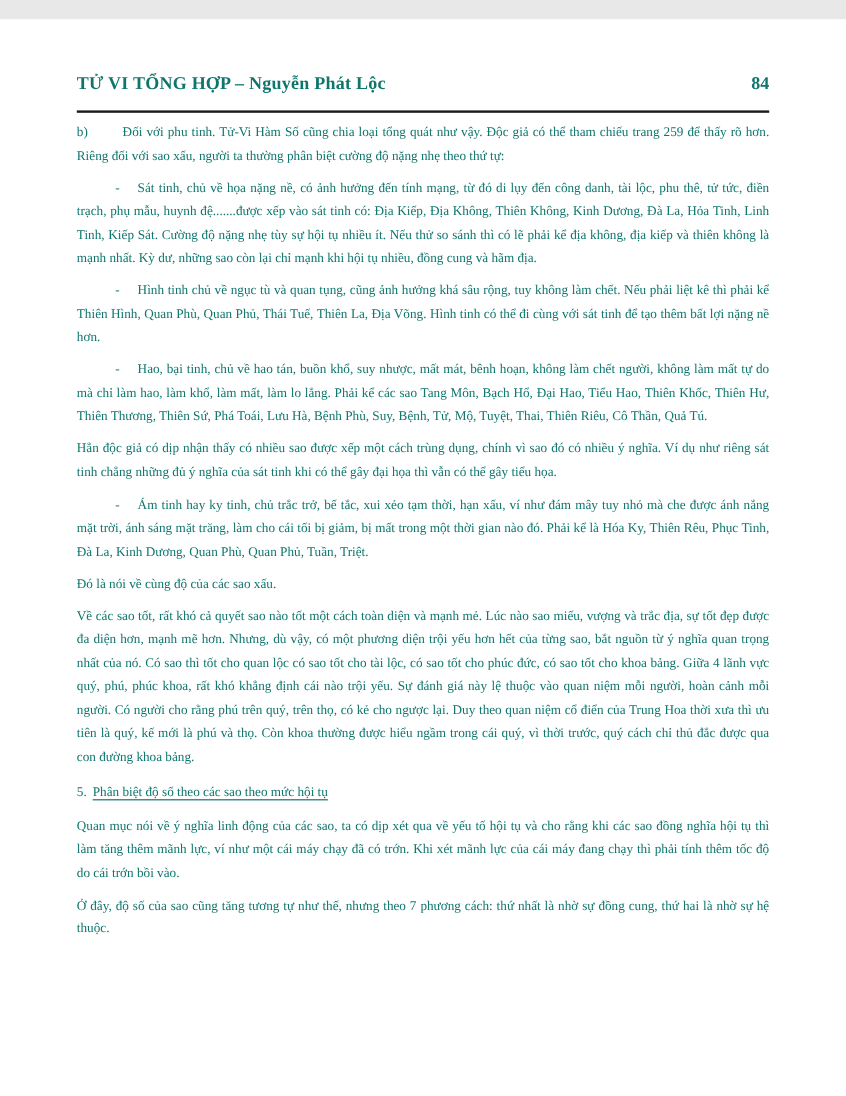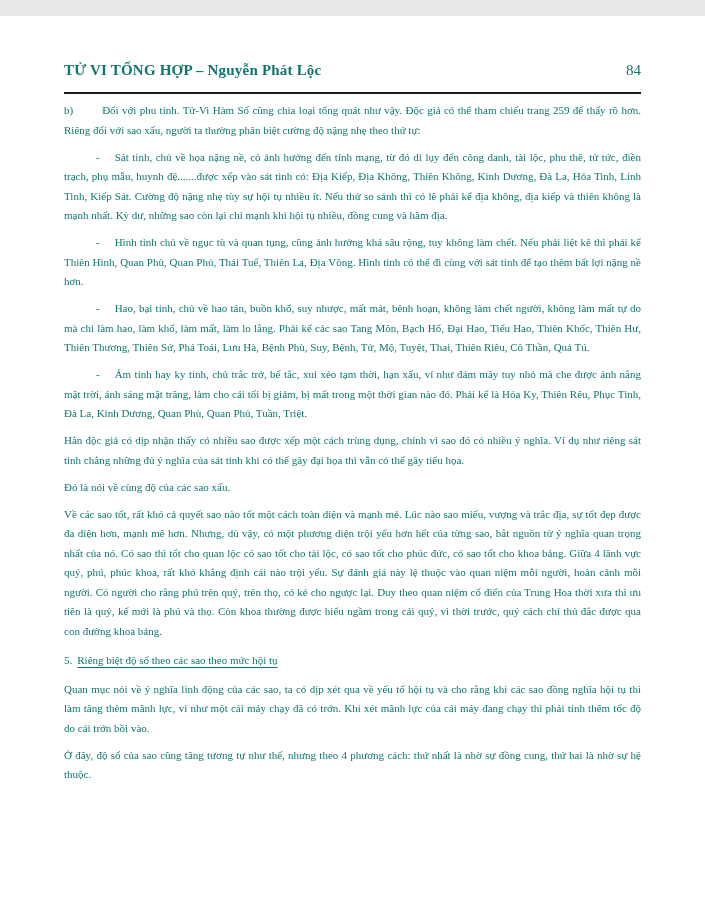--- a/index.html
+++ b/index.html
@@ -16,21 +16,21 @@
     overflow: hidden;
   }
   .header {
     display: flex;
     justify-content: space-between;
     align-items: baseline;
     font-size: 15px;
     line-height: 17px;
   }
   .running-title { font-weight: bold; letter-spacing: 0.2px; }
-  .page-number { font-weight: normal; }
+  .page-number { font-weight: bold; }
   .rule {
     border: none;
     border-top: 2px solid #1a1a1a;
     margin: 13px 0 7px 0;
   }
   .body { font-size: 11px; line-height: 19.5px; }
   .para {
     margin: 0 0 7.5px 0;
     text-align: justify;
   }
@@ -60,28 +60,28 @@
   <div class="body">
 
     <p class="para"><span class="lead-label">b)</span><span>Đối với phu tinh.  Tử-Vi Hàm Số cũng chia loại tổng quát như vậy.  Độc giả có thể tham chiếu trang 259 để thấy rõ hơn.  Riêng đối với sao xấu, người ta thường phân biệt cường độ nặng nhẹ theo thứ tự:</span></p>
 
     <p class="para bullet"><span class="dash">-</span><span>Sát tinh, chủ về họa nặng nề, có ảnh hưởng đến tính mạng, từ đó di lụy đến công danh, tài lộc, phu thê, tử tức, điền trạch, phụ mẫu, huynh đệ.......được xếp vào sát tinh có:  Địa Kiếp, Địa Không, Thiên Không, Kinh Dương, Đà La, Hỏa Tinh, Linh Tinh, Kiếp Sát.  Cường độ nặng nhẹ tùy sự hội tụ nhiều ít.  Nếu thử so sánh thì có lẽ phải kể địa không, địa kiếp và thiên không là mạnh nhất.  Kỳ dư, những sao còn lại chỉ mạnh khi hội tụ nhiều, đồng cung và hãm địa.</span></p>
 
     <p class="para bullet"><span class="dash">-</span><span>Hình tinh chủ về ngục tù và quan tụng, cũng ảnh hưởng khá sâu rộng, tuy không làm chết.  Nếu phải liệt kê thì phải kể Thiên Hình, Quan Phù, Quan Phủ, Thái Tuế, Thiên La, Địa Võng.  Hình tinh có thể đi cùng với sát tinh để tạo thêm bất lợi nặng nề hơn.</span></p>
 
     <p class="para bullet"><span class="dash">-</span><span>Hao, bại tinh, chủ về hao tán, buồn khổ, suy nhược, mất mát, bênh hoạn, không làm chết người, không làm mất tự do mà chỉ làm hao, làm khổ, làm mất, làm lo lắng.  Phải kể các sao Tang Môn, Bạch Hổ, Đại Hao, Tiểu Hao, Thiên Khốc, Thiên Hư, Thiên Thương, Thiên Sứ, Phá Toái, Lưu Hà, Bệnh Phù, Suy, Bệnh, Tử, Mộ, Tuyệt, Thai, Thiên Riêu, Cô Thần, Quả Tú.</span></p>
 
+    <p class="para">Hẳn độc giả có dịp nhận thấy có nhiều sao được xếp một cách trùng dụng, chính vì sao đó có nhiều ý nghĩa.  Ví dụ như riêng sát tinh chẳng những đủ ý nghĩa của sát tinh khi có thể gây đại họa thì vẫn có thể gây tiểu họa.</p>
+
     <p class="para bullet"><span class="dash">-</span><span>Ám tinh hay ky tinh, chủ trắc trở, bế tắc, xui xẻo tạm thời, hạn xấu, ví như đám mây tuy nhỏ mà che được ánh nắng mặt trời, ánh sáng mặt trăng, làm cho cái tối bị giảm, bị mất trong một thời gian nào đó.  Phải kể là Hóa Ky, Thiên Rêu, Phục Tinh, Đà La, Kinh Dương, Quan Phù, Quan Phủ, Tuần, Triệt.</span></p>
-
-    <p class="para">Hẳn độc giả có dịp nhận thấy có nhiều sao được xếp một cách trùng dụng, chính vì sao đó có nhiều ý nghĩa.  Ví dụ như riêng sát tinh chẳng những đủ ý nghĩa của sát tinh khi có thể gây đại họa thì vẫn có thể gây tiểu họa.</p>
 
     <p class="para">Đó là nói về cùng độ của các sao xấu.</p>
 
     <p class="para">Về các sao tốt, rất khó cả quyết sao nào tốt một cách toàn diện và mạnh mẻ.  Lúc nào sao miếu, vượng và trắc địa, sự tốt đẹp được đa diện hơn, mạnh mẽ hơn.  Nhưng, dù vậy, có một phương diện trội yếu hơn hết của từng sao, bắt nguồn từ ý nghĩa quan trọng nhất của nó.  Có sao thì tốt cho quan lộc có sao tốt cho tài lộc, có sao tốt cho phúc đức, có sao tốt cho khoa bảng.  Giữa 4 lãnh vực quý, phú, phúc khoa, rất khó khẳng định cái nào trội yếu.  Sự đánh giá này lệ thuộc vào quan niệm mỗi người, hoàn cảnh mỗi người.  Có người cho rằng phú trên quý, trên thọ, có kẻ cho ngược lại.  Duy theo quan niệm cổ điển của Trung Hoa thời xưa thì ưu tiên là quý, kế mới là phú và thọ.  Còn khoa thường được hiểu ngầm trong cái quý, vì thời trước, quý cách chỉ thủ đắc được qua con đường khoa bảng.</p>
 
-    <p class="para heading"><span class="hnum">5.</span><span class="hu">Riêng biệt độ số theo các sao theo mức hội tụ</span></p>
+    <p class="para heading"><span class="hnum">5.</span><span class="hu">Phân biệt độ số theo các sao theo mức hội tụ</span></p>
 
     <p class="para">Quan mục nói về ý nghĩa linh động của các sao, ta có dịp xét qua về yếu tố hội tụ và cho rằng khi các sao đồng nghĩa hội tụ thì làm tăng thêm mãnh lực, ví như một cái máy chạy đã có trớn.  Khi xét mãnh lực của cái máy đang chạy thì phải tính thêm tốc độ do cái trớn bồi vào.</p>
 
-    <p class="para">Ở đây, độ số của sao cũng tăng tương tự như thế, nhưng theo 4 phương cách:  thứ nhất là nhờ sự đồng cung, thứ hai là nhờ sự hệ thuộc.</p>
+    <p class="para">Ở đây, độ số của sao cũng tăng tương tự như thế, nhưng theo 7 phương cách:  thứ nhất là nhờ sự đồng cung, thứ hai là nhờ sự hệ thuộc.</p>
 
   </div>
 </div>
 
 </body></html>

